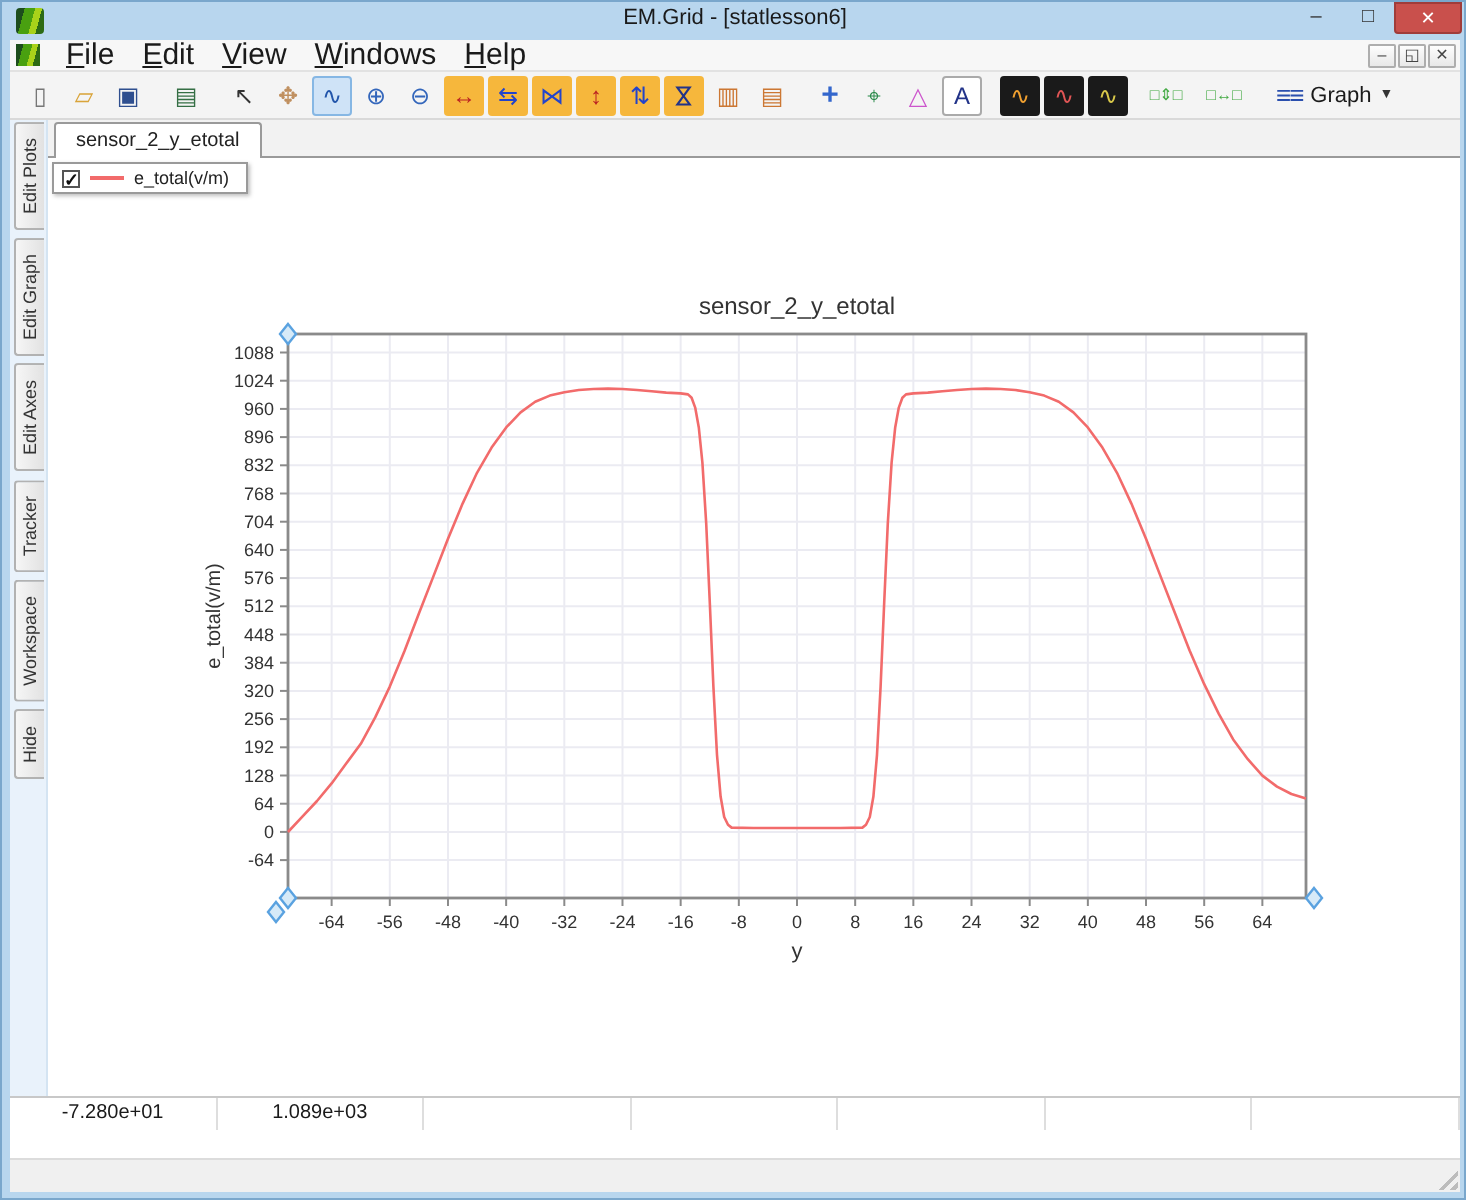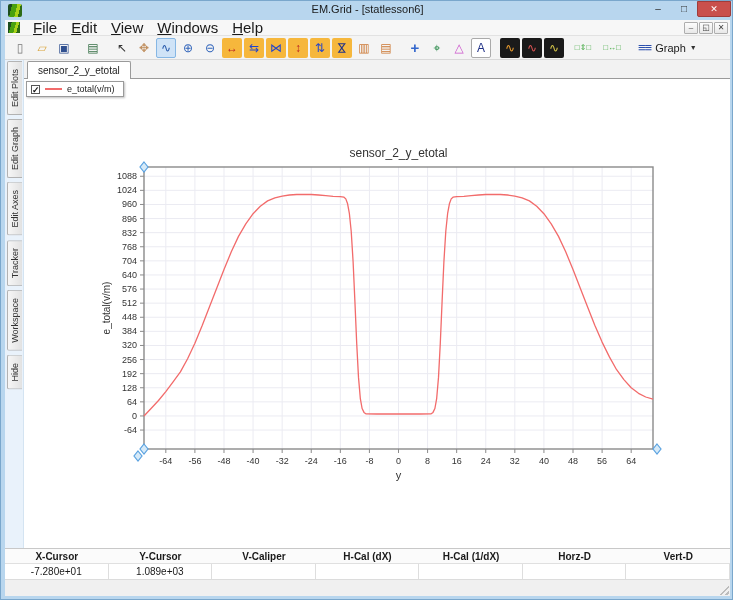--- a/index.html
+++ b/index.html
@@ -331,29 +331,20 @@
           <path d="M 114 372 L 118 377 L 114 382 L 110 377 Z" fill="#d6eaf8" stroke="#5aa2e0" stroke-width="1.2"></path>
           <path d="M 633 365 L 637 370 L 633 375 L 629 370 Z" fill="#d6eaf8" stroke="#5aa2e0" stroke-width="1.2"></path>
           <text x="374.5" y="78" text-anchor="middle" font-size="12" fill="#333">sensor_2_y_etotal</text>
           <text x="374.5" y="400" text-anchor="middle" font-size="11" fill="#333">y</text>
           <text x="86" y="229" text-anchor="middle" font-size="10" fill="#333" transform="rotate(-90 86 229)">e_total(v/m)</text>
         </svg>
     </div>
   </div>
 
   <div class="statustable">
-    <div class="srow shead" id="shead">
-        <div class="scell">X-Cursor</div>
-        <div class="scell">Y-Cursor</div>
-        <div class="scell">V-Caliper</div>
-        <div class="scell">H-Cal (dX)</div>
-        <div class="scell">H-Cal (1/dX)</div>
-        <div class="scell">Horz-D</div>
-        <div class="scell">Vert-D</div>
-      </div>
     <div class="srow svals" id="svals">
         <div class="scell">-7.280e+01</div>
         <div class="scell">1.089e+03</div>
         <div class="scell"></div>
         <div class="scell"></div>
         <div class="scell"></div>
         <div class="scell"></div>
         <div class="scell"></div>
       </div>
   </div>

